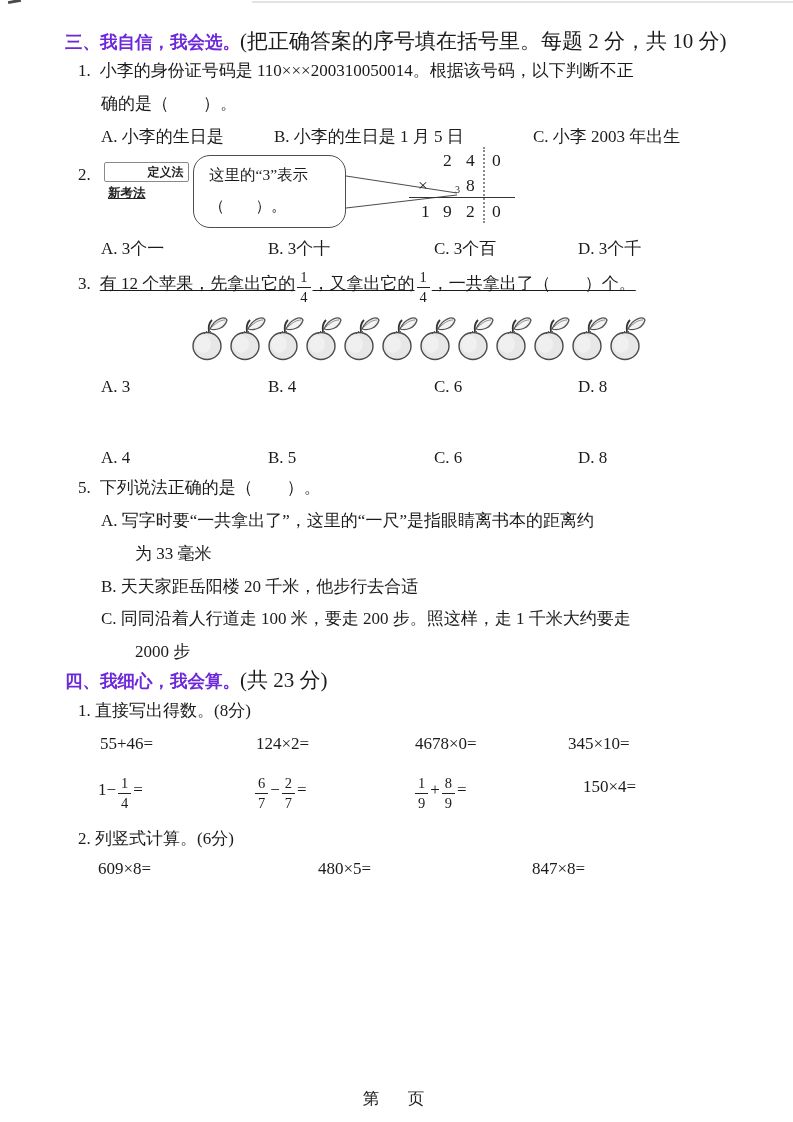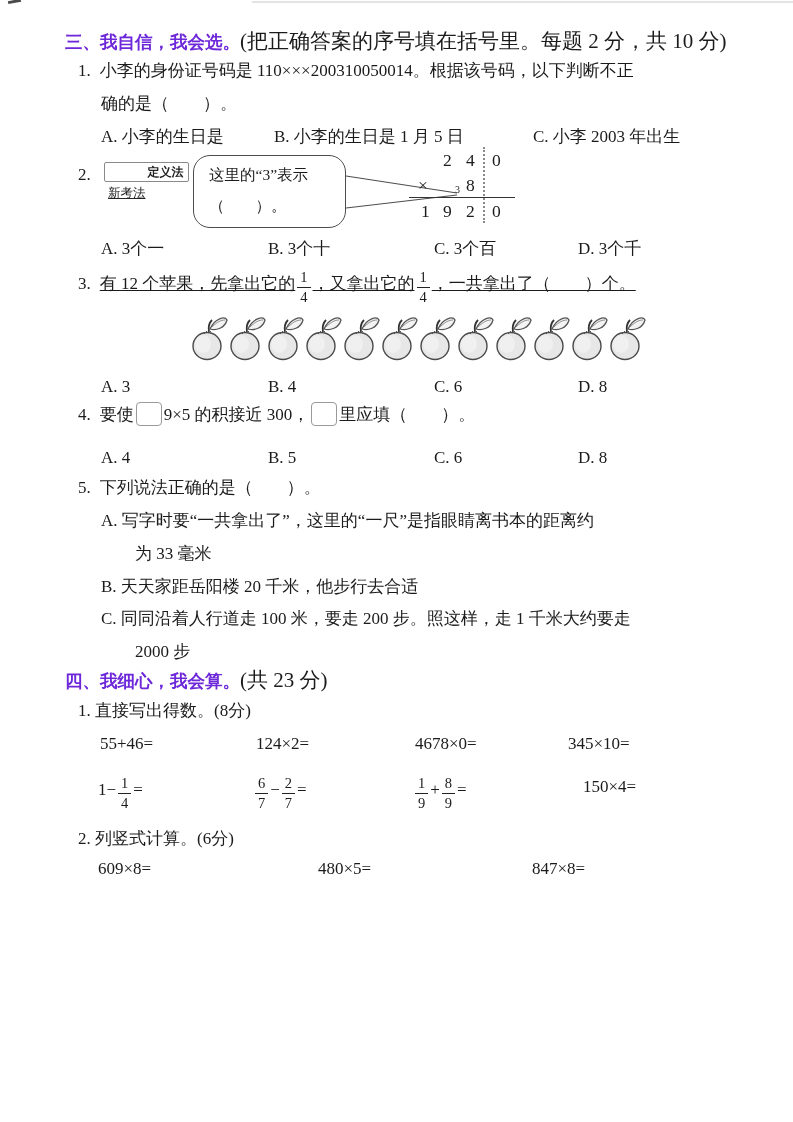--- a/index.html
+++ b/index.html
@@ -27,21 +27,21 @@
 
   
   .badge {
     position:absolute; left:104px; top:162px;
     border:1px solid #8a8a8a; border-radius:2px;
     padding:1px 4px 1px 3px; height:20px;
     font-family:"Liberation Sans","DejaVu Sans",sans-serif;
     font-size:12.5px; color:#222; display:flex; align-items:center; gap:2px;
     background:#fff;
   }
-  .badge .b1 { font-weight:normal; text-decoration:underline;margin-top:43px; }
+  .badge .b1 { font-weight:bold; text-decoration:underline;margin-top:43px; }
   .badge .b2 { font-weight:bold; font-size:12px; }
 
   
   .bubble {
     position:absolute; left:193px; top:155px; width:153px; height:73px;
     border:1.6px solid #4d4d4d; border-radius:17px; background:#fff;
   }
   .bubble .bl1 { position:absolute; left:15px; top:9px;  font-size:15.5px; white-space:nowrap; }
   .bubble .bl2 { position:absolute; left:15px; top:40px; font-size:15.5px; white-space:nowrap; }
   .tail-svg { position:absolute; left:346px; top:168px; }
@@ -199,23 +199,20 @@
       </svg>
   </div>
 
   <div class="line" style="left:0; top:376px; width:691px; height:22px;">
     <span class="opt" style="left:101px;">A. 3</span>
     <span class="opt" style="left:268px;">B. 4</span>
     <span class="opt" style="left:434px;">C. 6</span>
     <span class="opt" style="left:578px;">D. 8</span>
   </div>
 
-  <div class="line" style="left:78px; top:402px;">
-    <span class="qnum">4.</span><span>要使</span><span class="blank-box"></span><span>9×5 的积接近 300，</span><span class="blank-box"></span><span>里应填（　　）。</span>
-  </div>
   <div class="line" style="left:0; top:447px; width:793px; height:22px;">
     <span class="opt" style="left:101px;">A. 4</span>
     <span class="opt" style="left:268px;">B. 5</span>
     <span class="opt" style="left:434px;">C. 6</span>
     <span class="opt" style="left:578px;">D. 8</span>
   </div>
 
   <div class="line" style="left:78px; top:477px;">
     <span class="qnum">5.</span><span>下列说法正确的是（　　）。</span>
   </div>
@@ -258,14 +255,17 @@
 
   <div class="line" style="left:78px; top:828px;">
     <span>2. 列竖式计算。(6分)</span>
   </div>
   <div class="line" style="left:0; top:858px; width:793px; height:22px;">
     <span class="calc-item" style="left:98px;">609×8=</span>
     <span class="calc-item" style="left:318px;">480×5=</span>
     <span class="calc-item" style="left:532px;">847×8=</span>
   </div>
 
+  <div class="footer-line">
+    <span>第　页</span>
+  </div>
 
 </div>
 
 </body></html>

